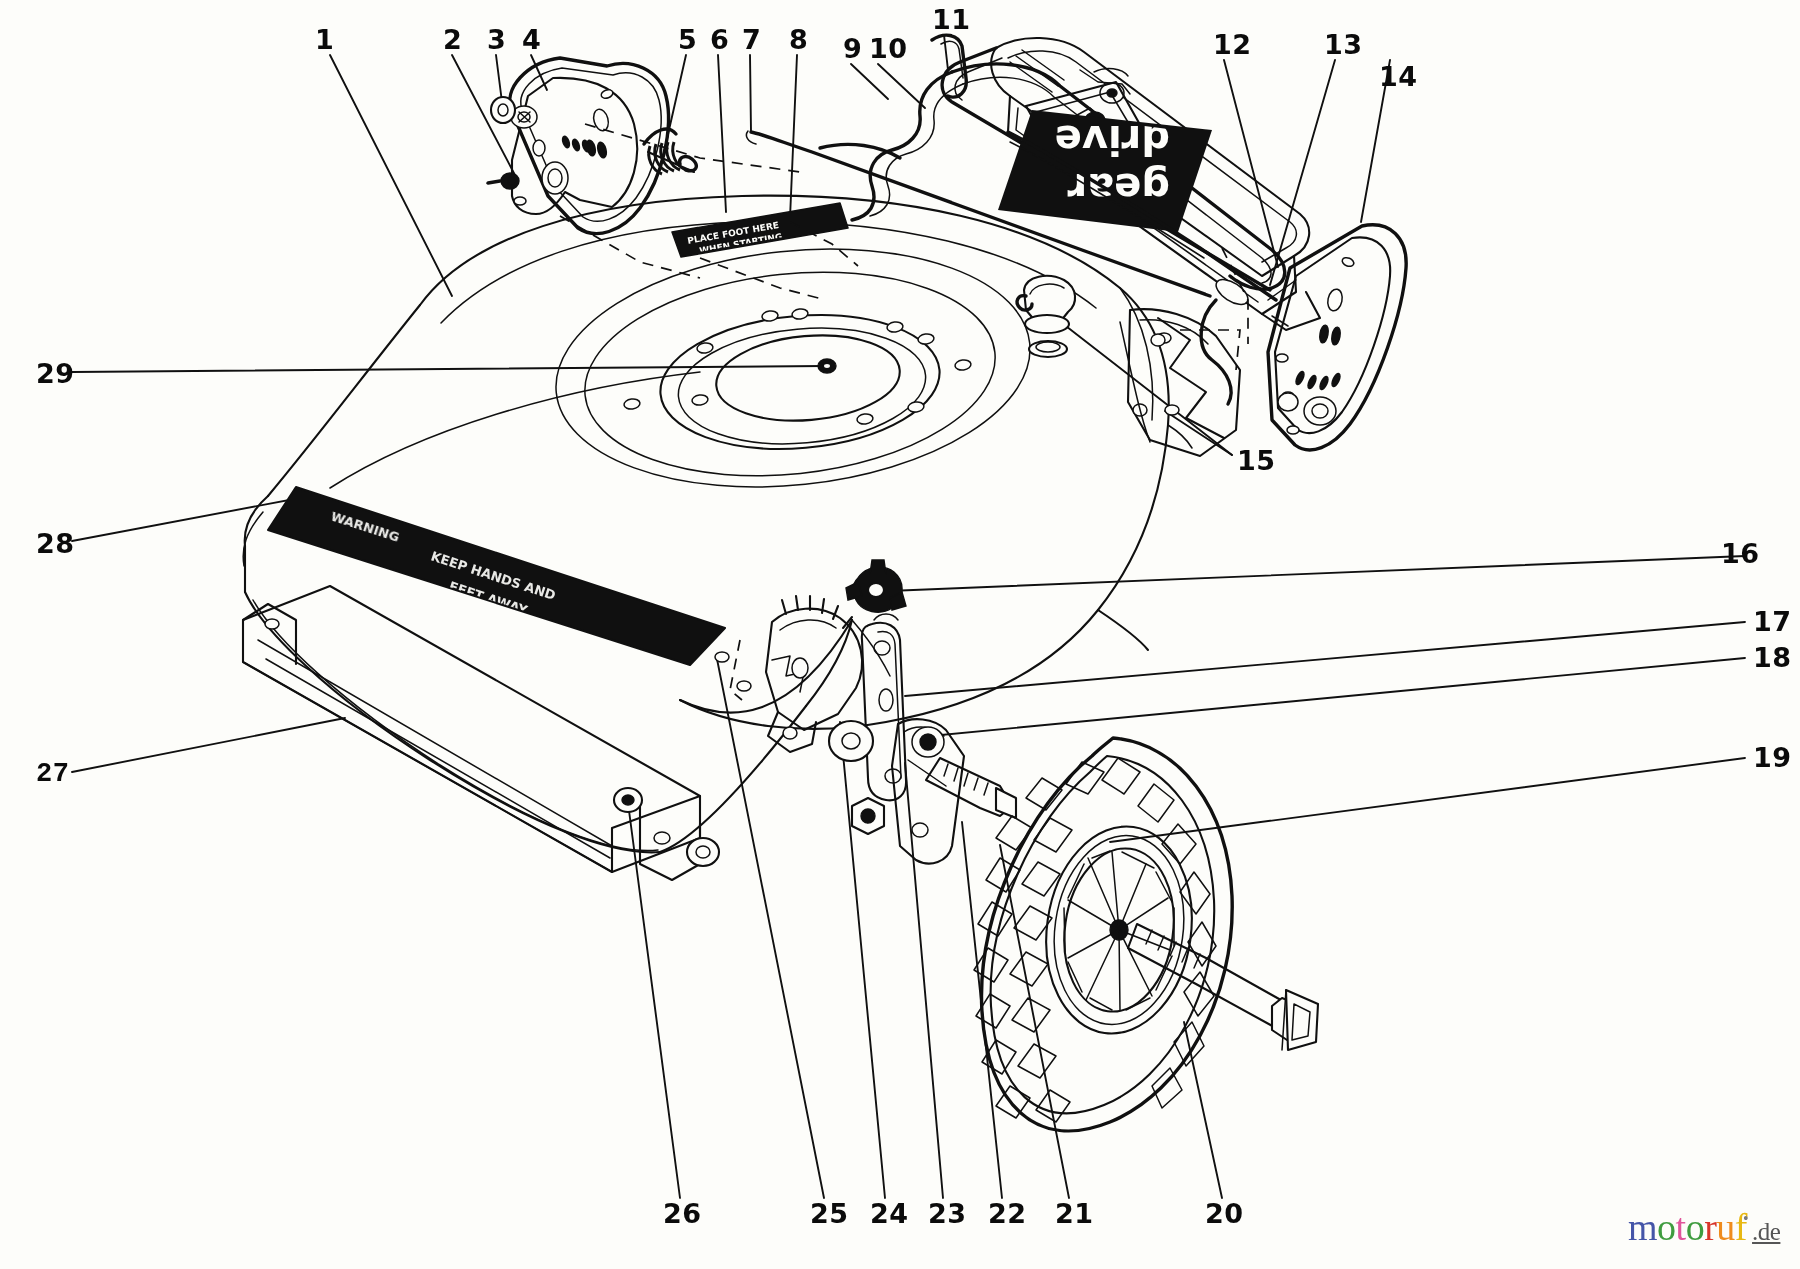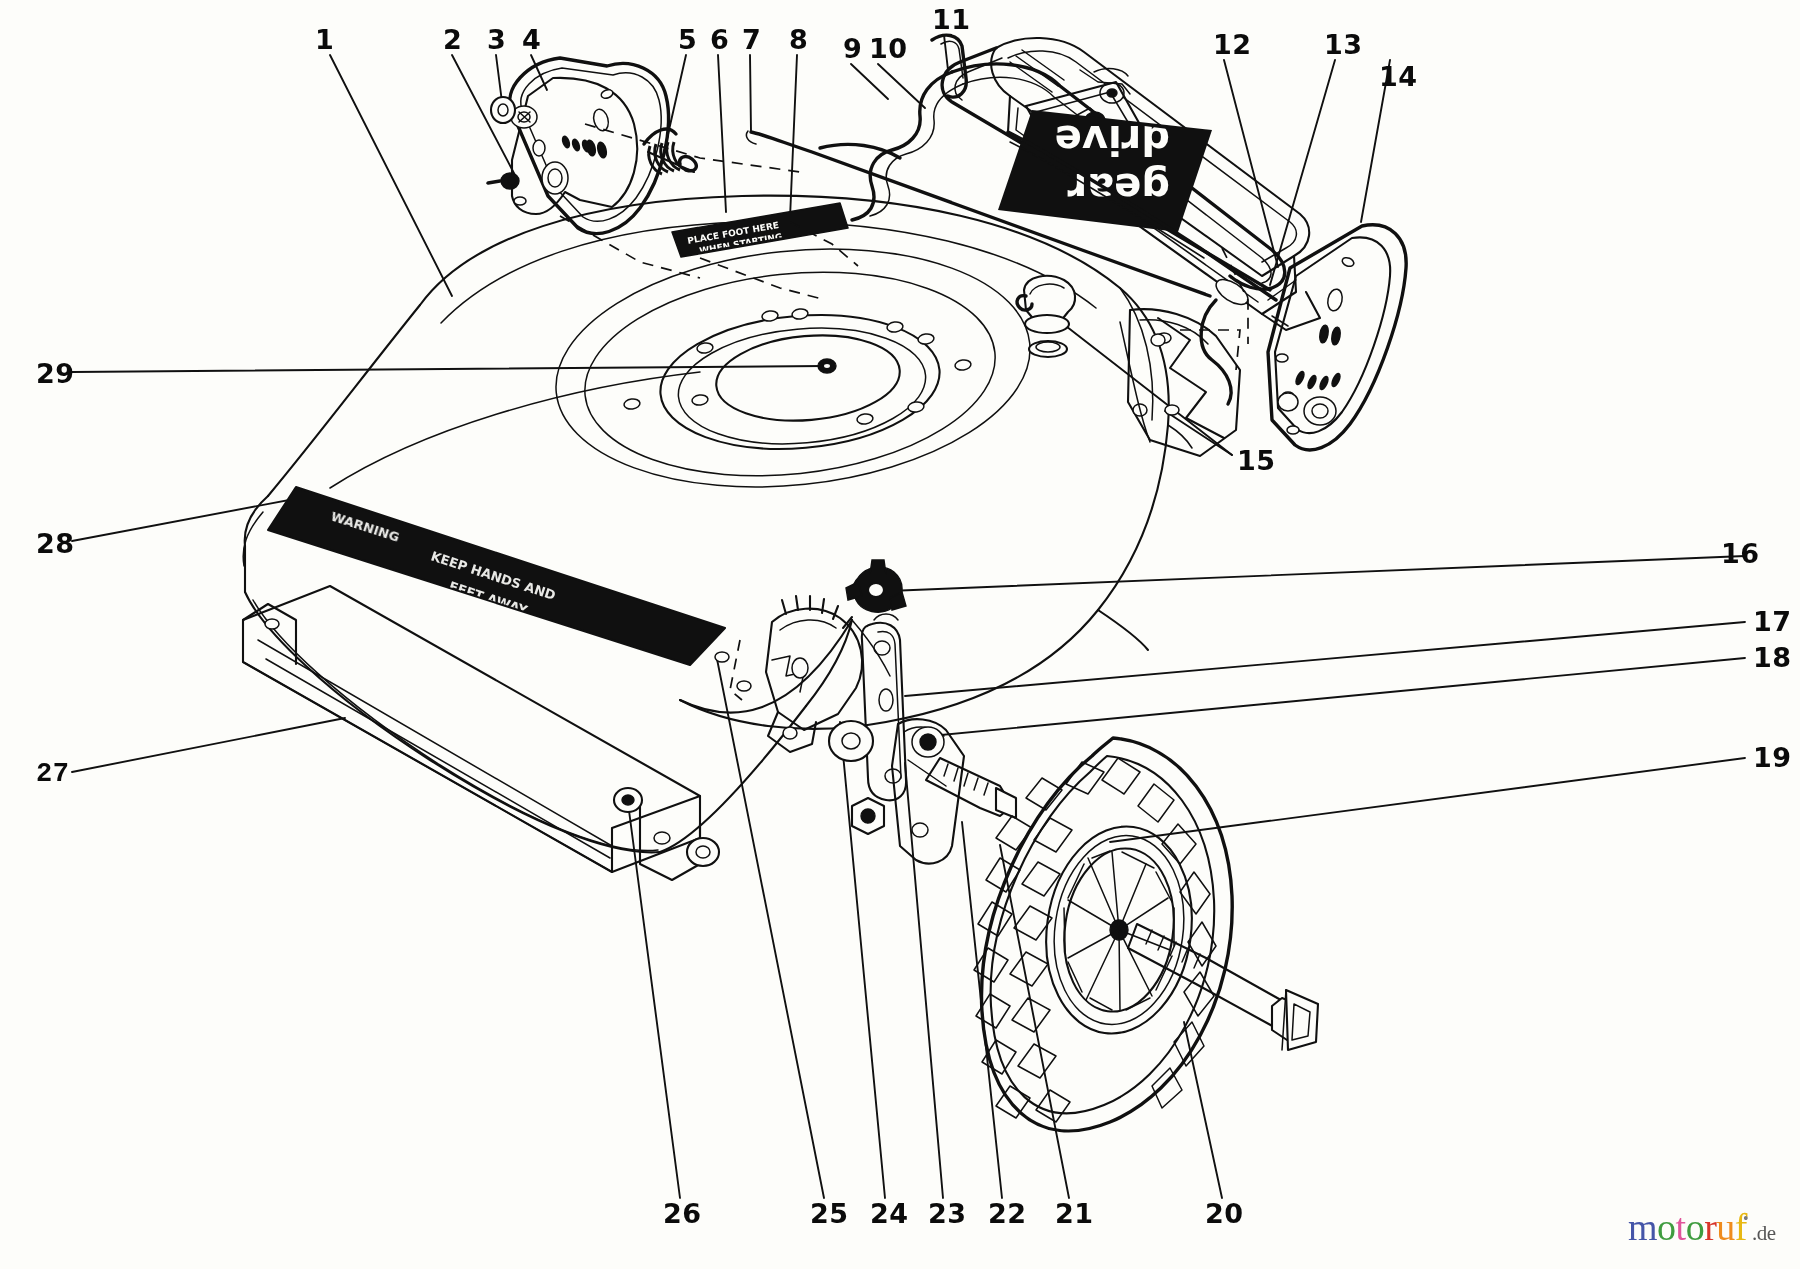--- a/index.html
+++ b/index.html
@@ -27,21 +27,21 @@
   .wm{
     position:absolute;
     left:1628px; top:1208px;
     font-family:"Liberation Serif", serif;
     font-size:38px;
     letter-spacing:-0.5px;
     white-space:nowrap;
     line-height:1;
   }
   .wm .s{display:inline-block;}
-  .wm .dot{font-size:21px;color:#565656;}
+  .wm .dot{font-size:25px;color:#565656;text-decoration:underline;}
   .wm .tick{font-size:16px;position:relative;top:-16px;left:-4px;color:#7a7a7a;}
 </style>
 </head>
 <body>
 
 <div id="stage">
 
   <svg id="diagram" viewBox="0 0 1800 1269">
     <defs>
       <style>

